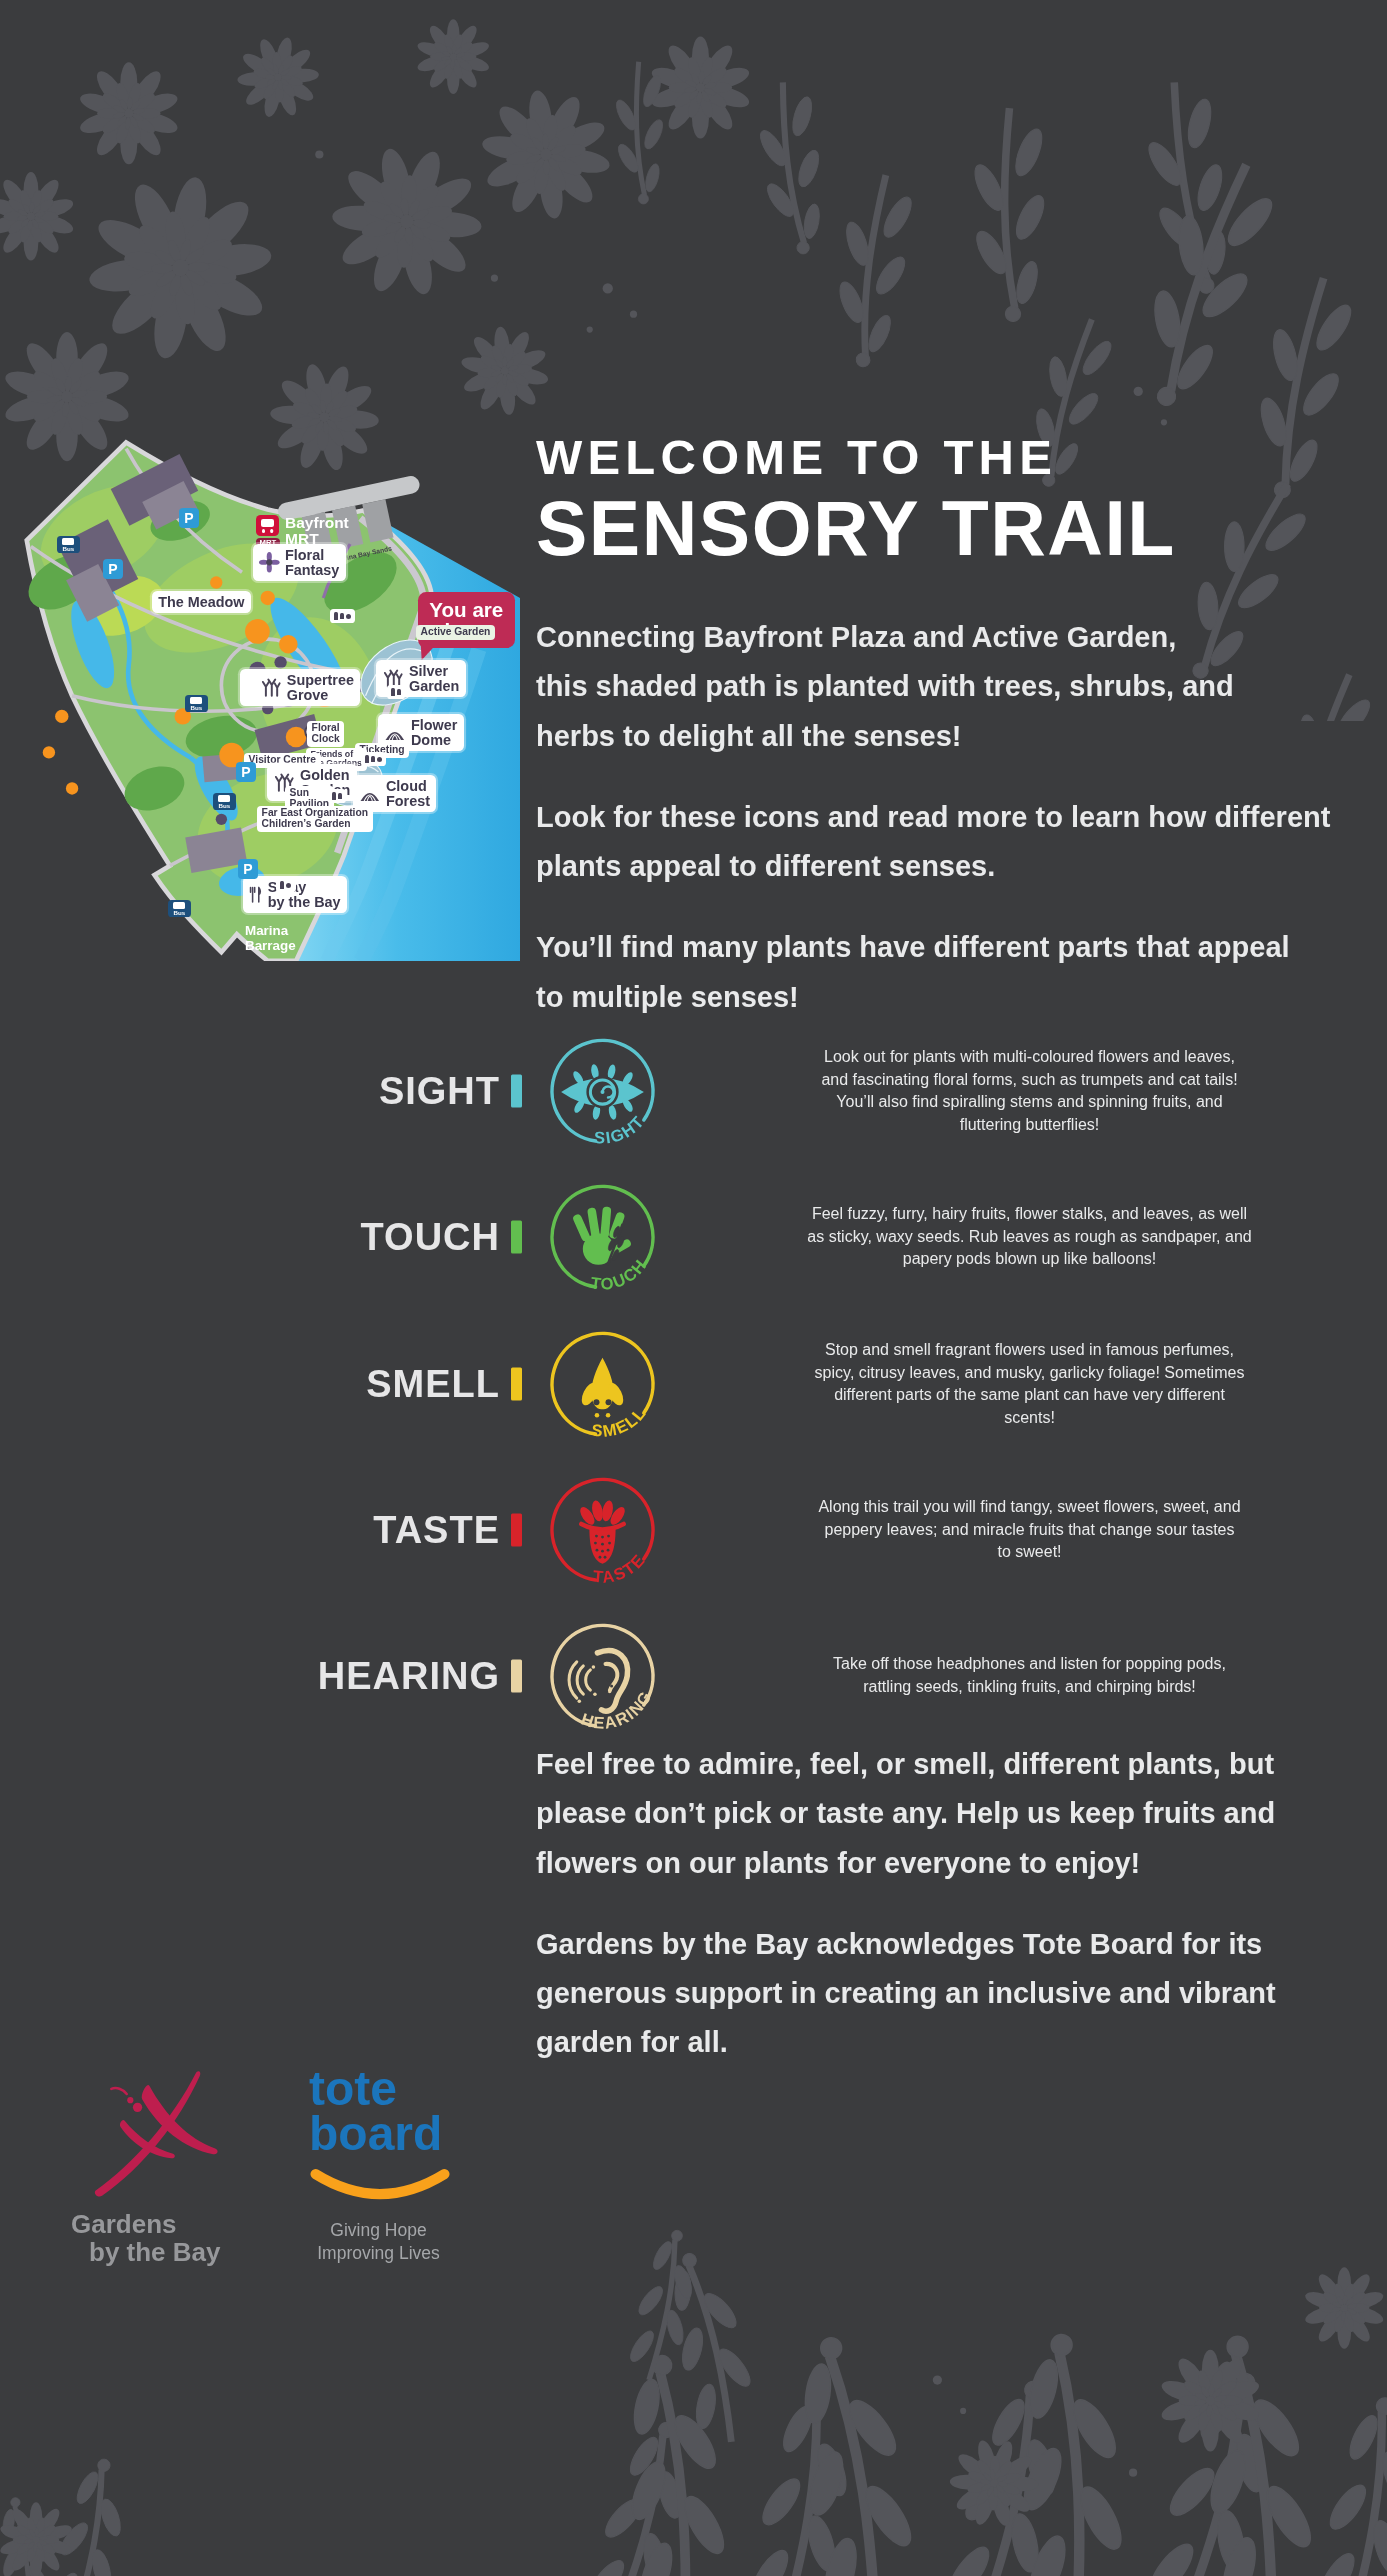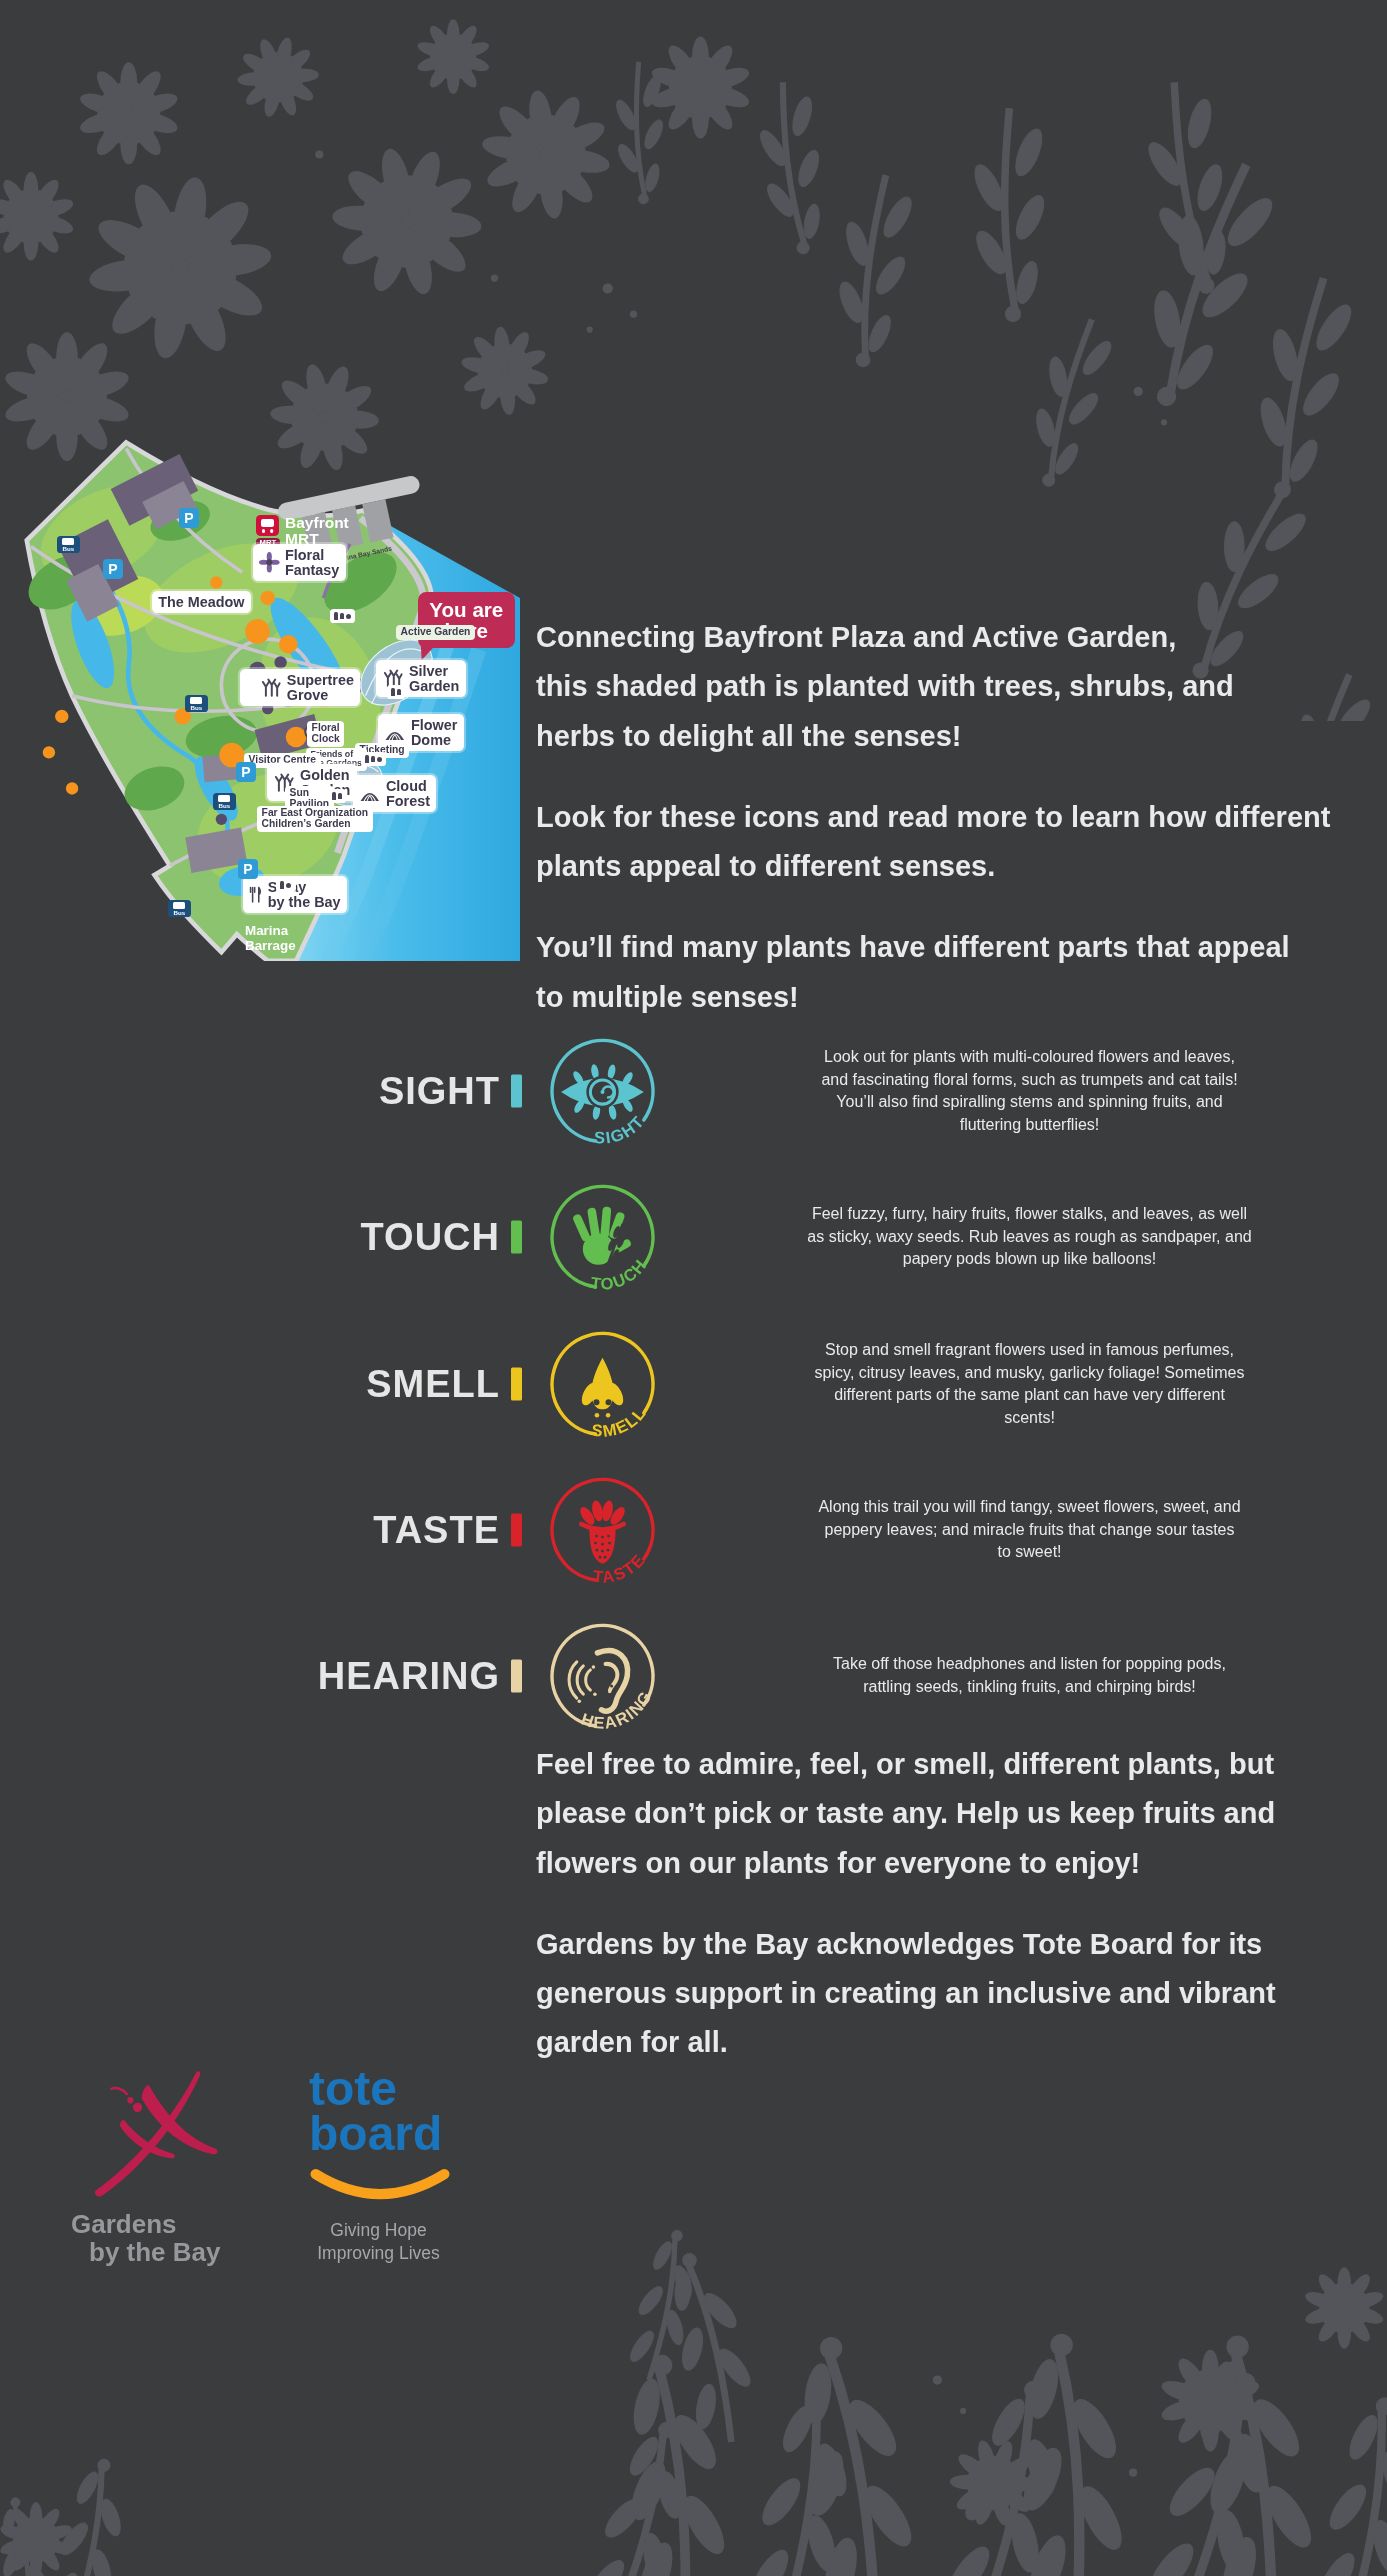--- a/index.html
+++ b/index.html
@@ -290,21 +290,21 @@
       </svg>
       <span class="pre">Floral
 Fantasy</span>
     </div>
 
     <div class="ml" style="left:152px;top:163px;">The Meadow</div>
 
     <div class="yah pre">You are
 here</div>
 
-    <div class="ml sm green" style="left:396px;top:197px;">Active Garden</div>
+    <div class="ml sm green" style="left:416px;top:197px;">Active Garden</div>
 
     <div class="ml big pre" style="left:376px;top:232px;">
       <svg class="mini" width="21.6" height="21.6" viewBox="0 0 44 44">
         <g stroke="#4A4458" stroke-width="4" fill="none" stroke-linecap="round">
           <path d="M12,38 V20 M12,20 L6,10 M12,20 L18,10"></path>
           <path d="M24,38 V16 M24,16 L17,5 M24,16 L31,5"></path>
           <path d="M35,38 V22 M35,22 L30,13 M35,22 L40,13"></path>
         </g>
       </svg>
       <span class="pre">Silver
@@ -418,20 +418,24 @@
     <div class="amen" style="left:328px;top:361px;">
         <i></i>
         <i class="b"></i>
       </div>
     <div class="amen" style="left:276px;top:450px;">
         <i></i>
         <i class="c"></i>
       </div>
   </div>
 
+  <header class="title">
+    <div class="t1">WELCOME TO THE</div>
+    <div class="t2">SENSORY TRAIL</div>
+  </header>
 
   <section class="intro">
     <p class="pre">Connecting Bayfront Plaza and Active Garden,
 this shaded path is planted with trees, shrubs, and
 herbs to delight all the senses!</p>
     <p class="pre">Look for these icons and read more to learn how different
 plants appeal to different senses.</p>
     <p class="pre">You’ll find many plants have different parts that appeal
 to multiple senses!</p>
   </section>

